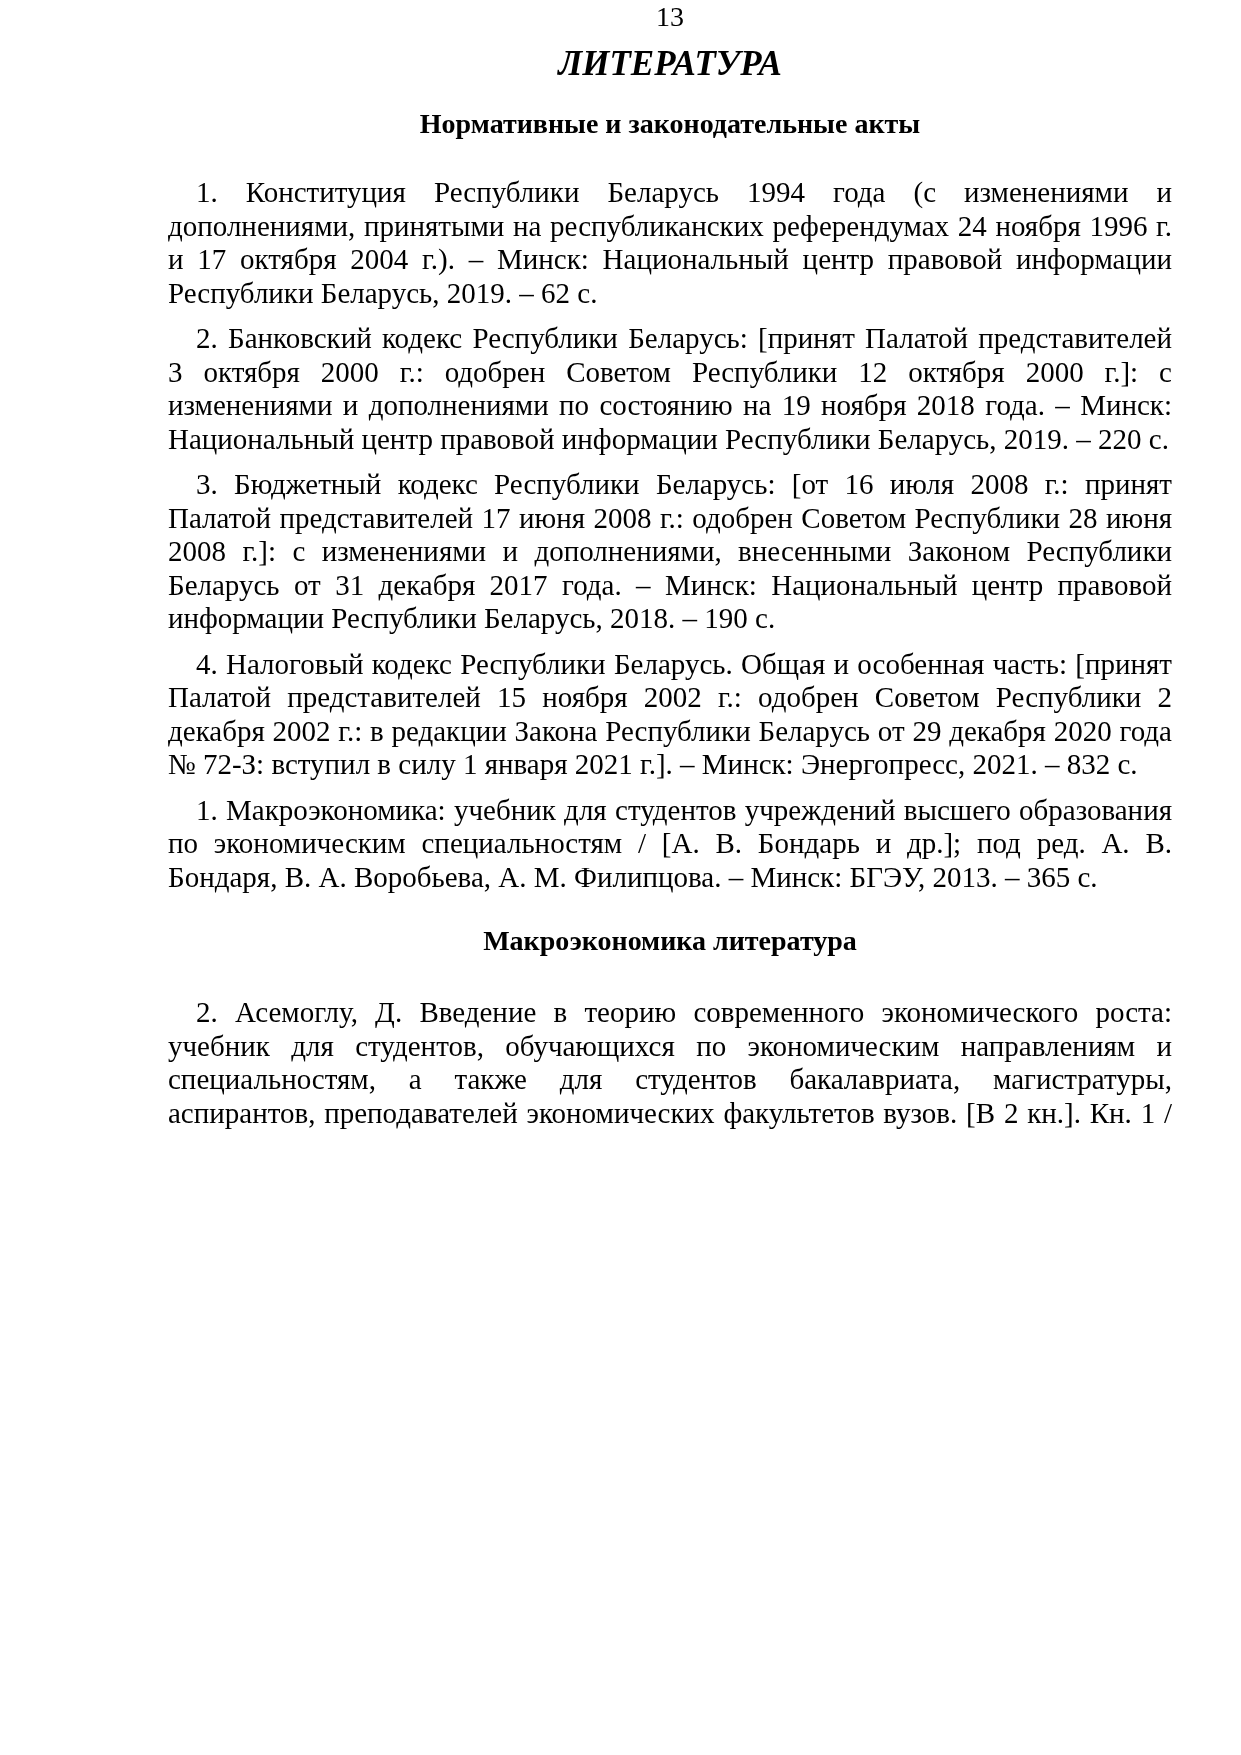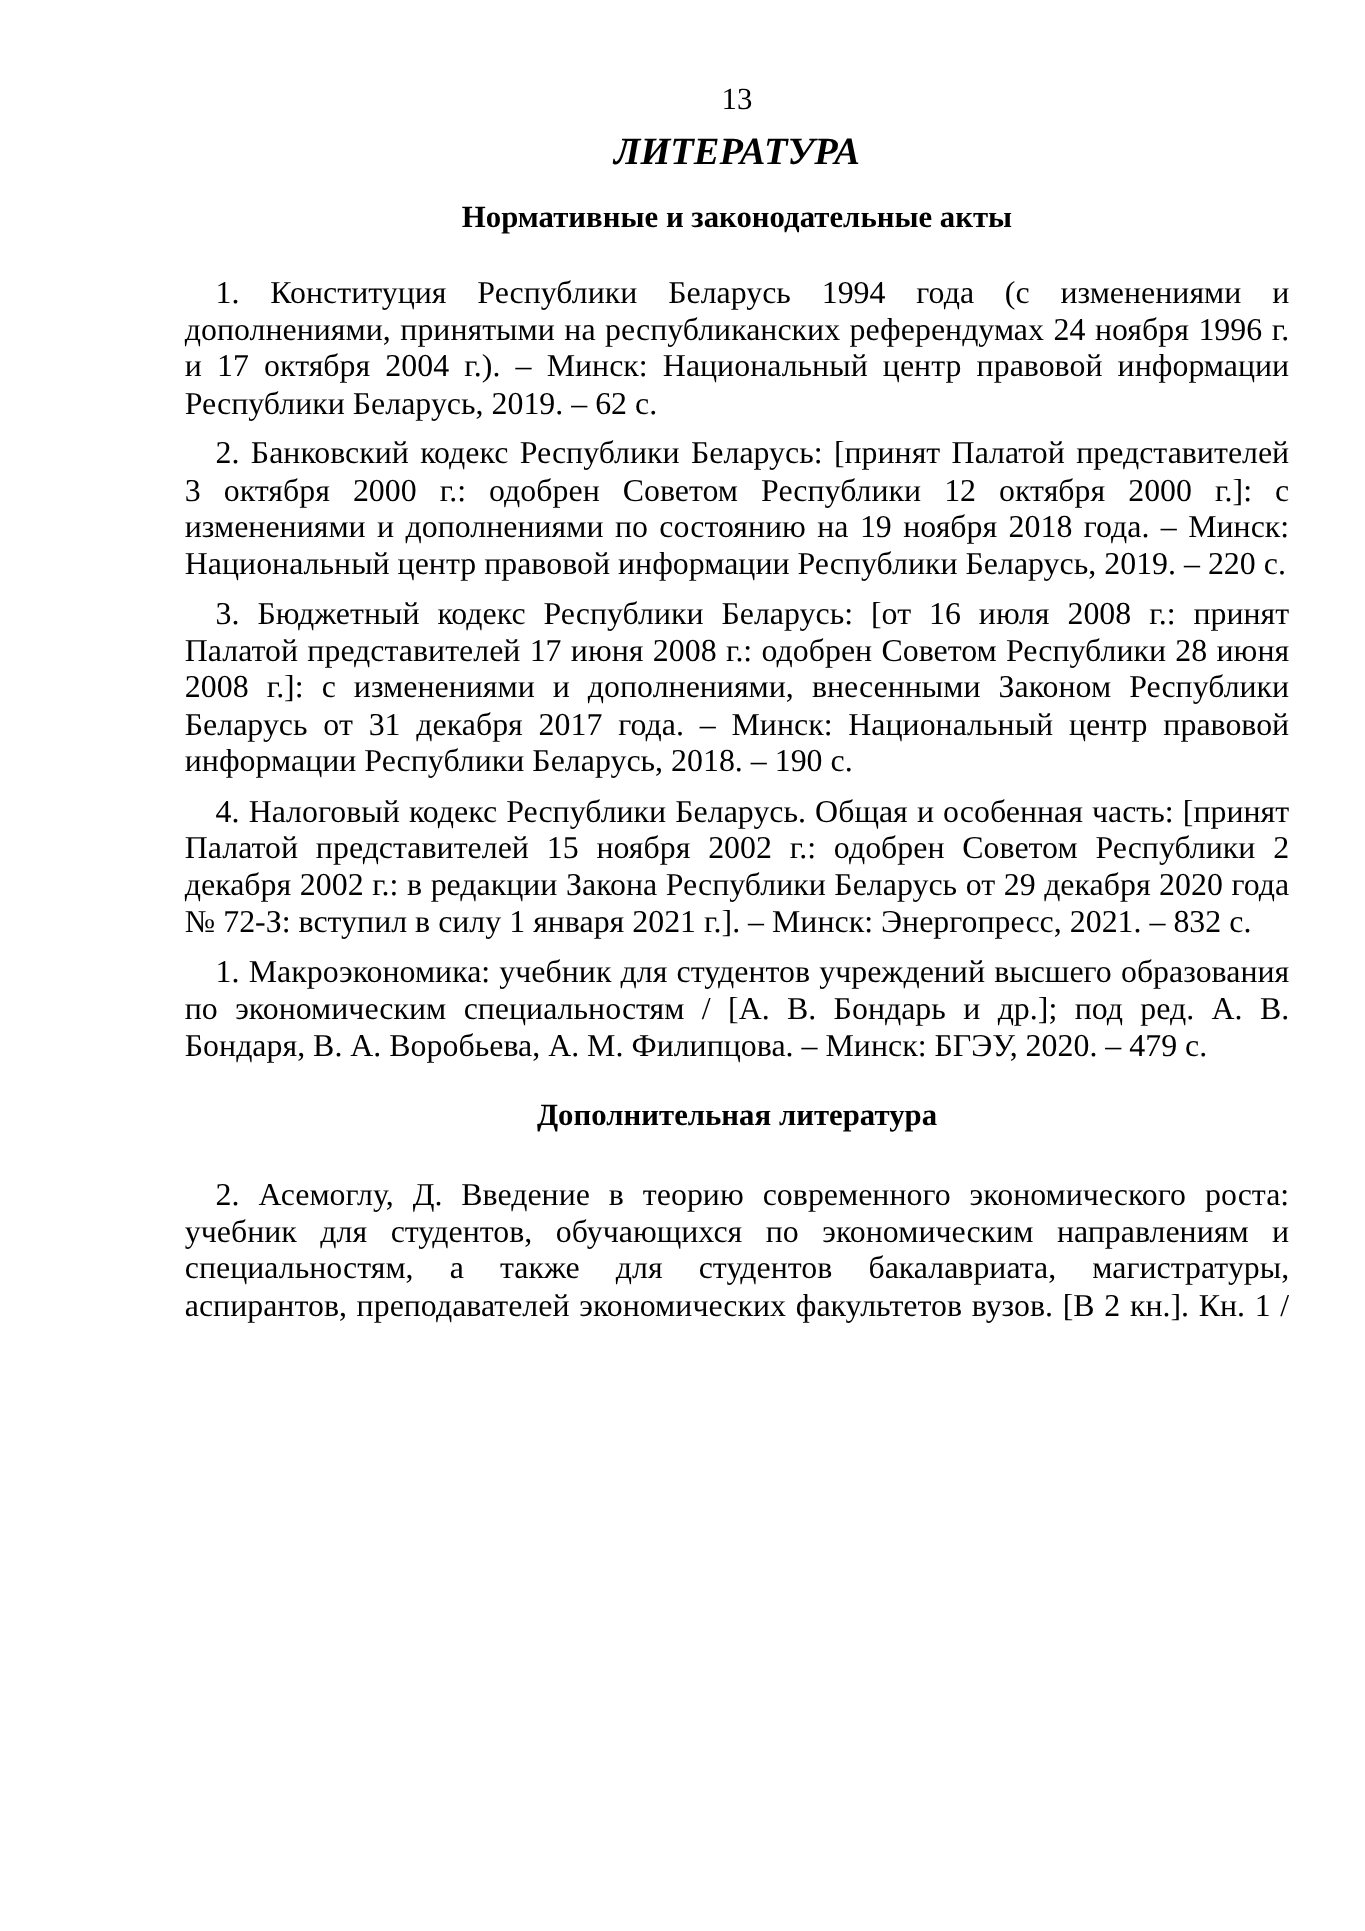--- a/index.html
+++ b/index.html
@@ -5,21 +5,20 @@
   html, body {
     margin: 0;
     padding: 0;
     background: #ffffff;
   }
   .page {
     position: relative;
     width: 1241px;
     height: 1356px;
     box-sizing: border-box;
-    padding-top: 74px;
     background: #ffffff;
     color: #000000;
     font-family: "Liberation Serif", "DejaVu Serif", serif;
     overflow: hidden;
   }
   .content {
     margin-left: 156px;
     margin-right: 57px; 
   }
   .page-number {
@@ -68,20 +67,20 @@
     <div class="doc-title">ЛИТЕРАТУРА</div>
 
     <div class="section-heading first">Нормативные и законодательные акты</div>
 
     <p class="ref">1. Конституция Республики Беларусь 1994 года (с изменениями и дополнениями, принятыми на республиканских референдумах 24 ноября 1996 г. и 17 октября 2004 г.). – Минск: Национальный центр правовой информации Республики Беларусь, 2019. – 62 с.</p>
     <p class="ref">2. Банковский кодекс Республики Беларусь: [принят Палатой представителей 3 октября 2000 г.: одобрен Советом Республики 12 октября 2000 г.]: с изменениями и дополнениями по состоянию на 19 ноября 2018 года. – Минск: Национальный центр правовой информации Республики Беларусь, 2019. – 220 с.</p>
     <p class="ref">3. Бюджетный кодекс Республики Беларусь: [от 16 июля 2008 г.: принят Палатой представителей 17 июня 2008 г.: одобрен Советом Республики 28 июня 2008 г.]: с изменениями и дополнениями, внесенными Законом Республики Беларусь от 31 декабря 2017 года. – Минск: Национальный центр правовой информации Республики Беларусь, 2018. – 190 с.</p>
     <p class="ref">4. Налоговый кодекс Республики Беларусь. Общая и особенная часть: [принят Палатой представителей 15 ноября 2002 г.: одобрен Советом Республики 2 декабря 2002 г.: в редакции Закона Республики Беларусь от 29 декабря 2020 года № 72-З: вступил в силу 1 января 2021 г.]. – Минск: Энергопресс, 2021. – 832 с.</p>
 
 
-    <p class="ref">1. Макроэкономика: учебник для студентов учреждений высшего образования по экономическим специальностям / [А. В. Бондарь и др.]; под ред. А. В. Бондаря, В. А. Воробьева, А. М. Филипцова. – Минск: БГЭУ, 2020. – 479 с.</p>
+    <p class="ref">1. Макроэкономика: учебник для студентов учреждений высшего образования по экономическим специальностям / [А. В. Бондарь и др.]; под ред. А. В. Бондаря, В. А. Воробьева, А. М. Филипцова. – Минск: БГЭУ, 2013. – 365 с.</p>
 
-    <div class="section-heading">Дополнительная литература</div>
+    <div class="section-heading">Макроэкономика литература</div>
 
     <p class="ref continued">2. Асемоглу, Д. Введение в теорию современного экономического роста: учебник для студентов, обучающихся по экономическим направлениям и специальностям, а также для студентов бакалавриата, магистратуры, аспирантов, преподавателей экономических факультетов вузов. [В 2 кн.]. Кн. 1 /</p>
 
   </div>
 </div>
 
 </body></html>

